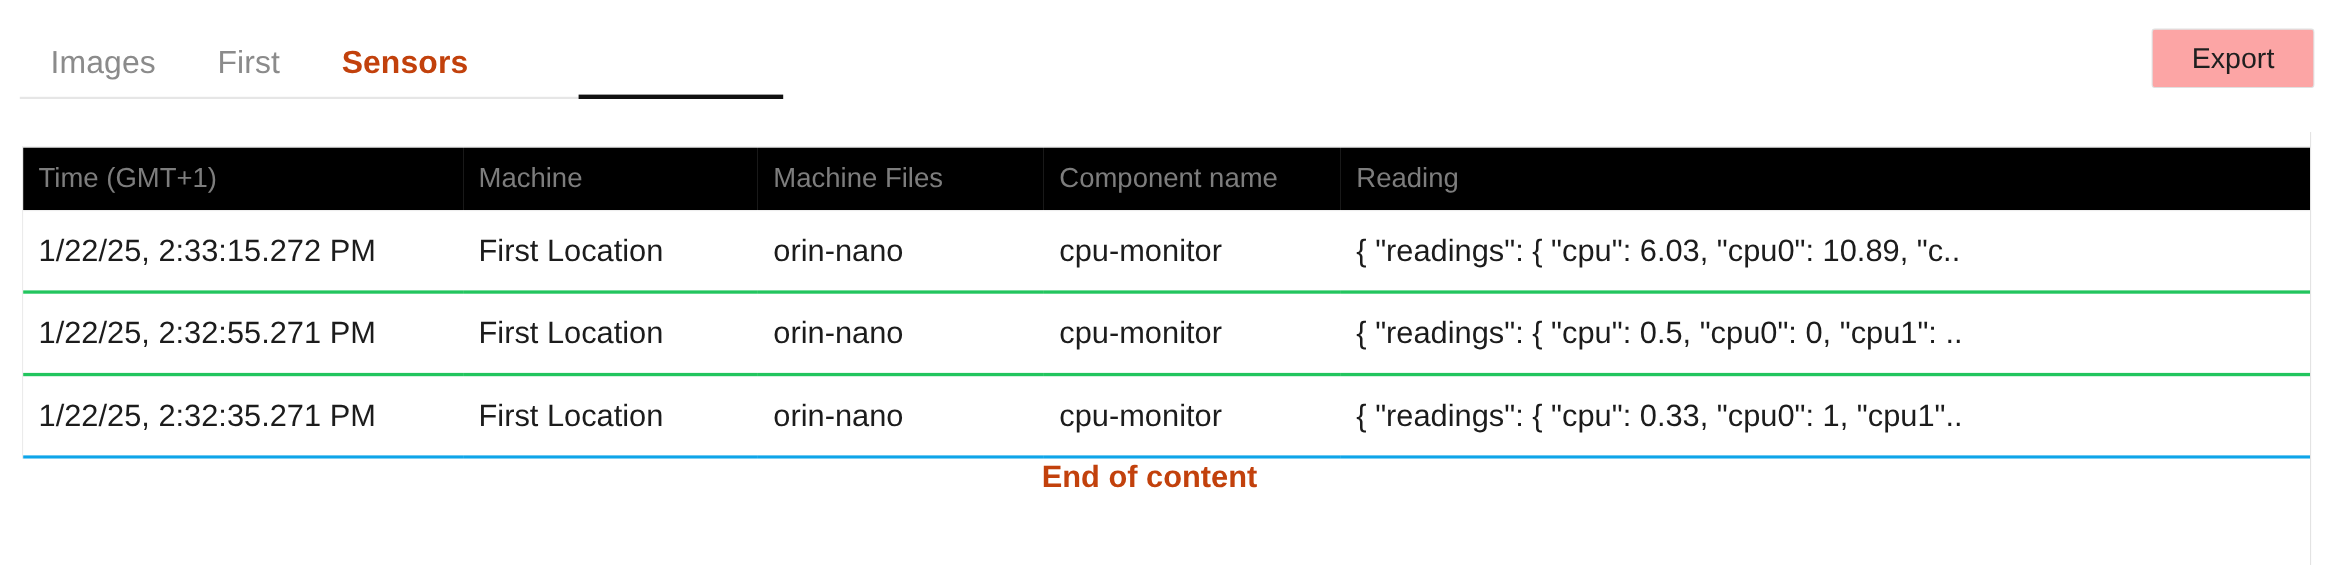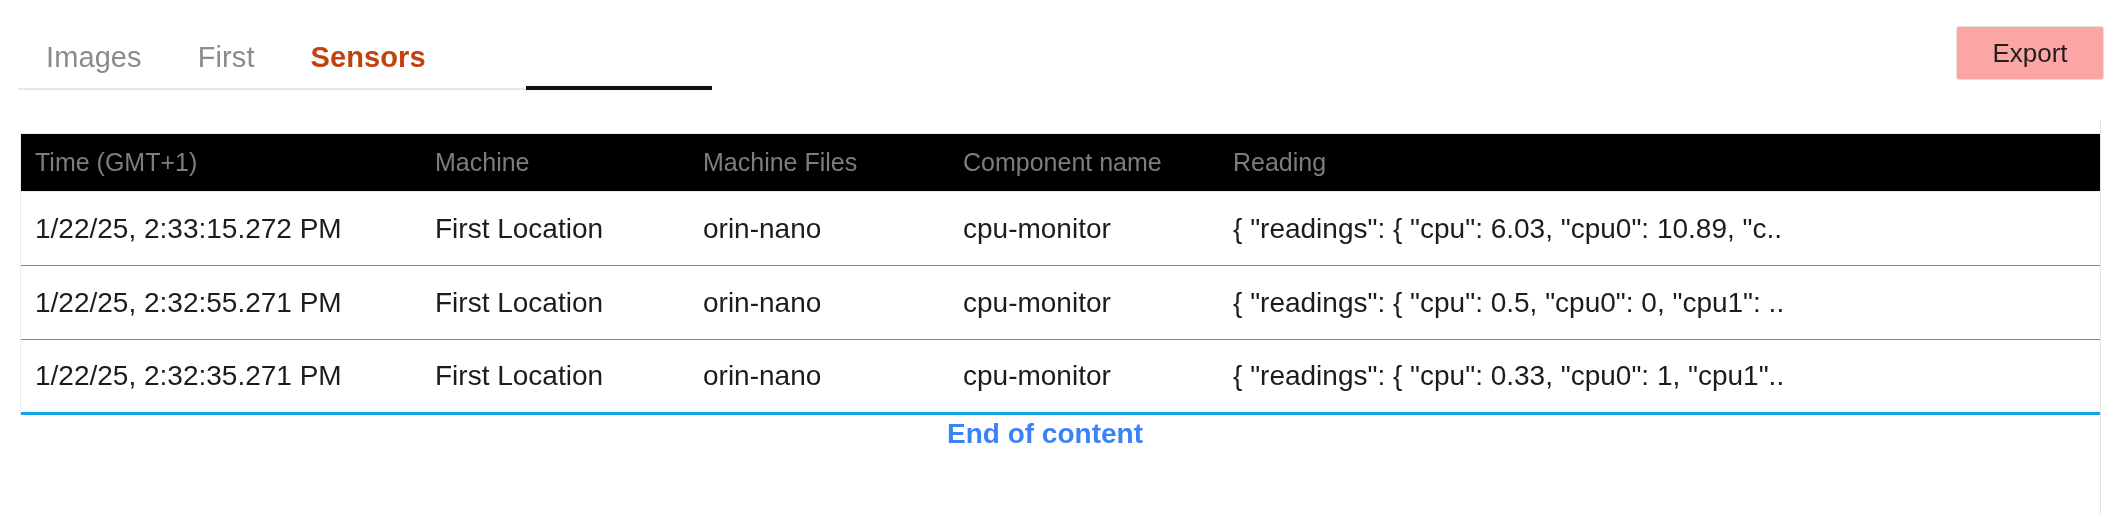--- a/index.html
+++ b/index.html
@@ -140,21 +140,21 @@
     border-bottom: 1px solid #ededed;
     white-space: nowrap;
     overflow: hidden;
   }
   table.sensor-table td {
     font-size: 28px;
     color: #1c1c1c;
     padding: 20px 0 20px 14px;
     height: 74px;
     box-sizing: border-box;
-    border-bottom: 1px solid #22c55e;
+    border-bottom: 3px solid #22c55e;
     white-space: nowrap;
     overflow: hidden;
     text-overflow: clip;
     vertical-align: middle;
   }
   table.sensor-table tr:last-child td {
     border-bottom: 3px solid #0ea5e9;
   }
   .col-time    { width: 400px; }
   .col-loc     { width: 268px; }
@@ -164,21 +164,21 @@
 
   
   .end-of-content {
     position: absolute;
     left: 0;
     top: 418px;
     width: 2090px;
     text-align: center;
     font-size: 28px;
     font-weight: bold;
-    color: #3b82f6;
+    color: #c2410c;
   }
 </style>
 </head>
 <body>
 
 <div class="page">
 
   <div class="tabbar">
     <div class="tabs" id="tabs-container">
         <div class="tab">Images</div>

